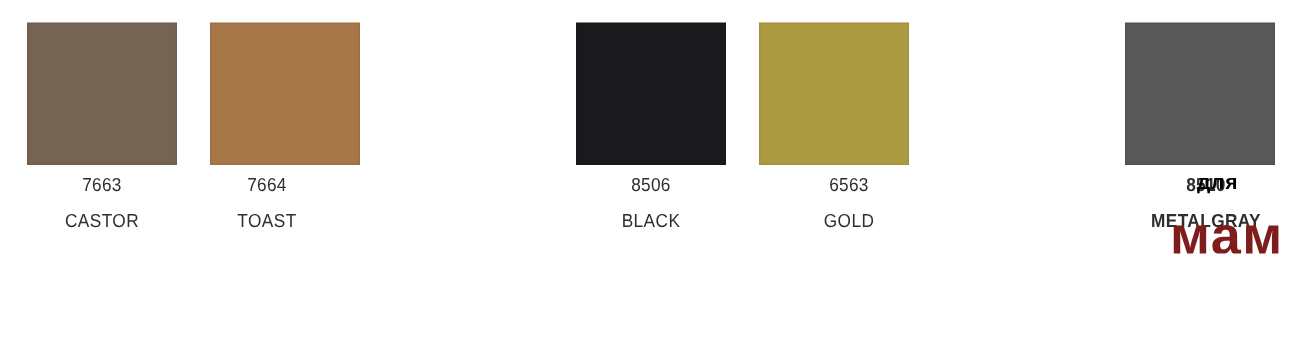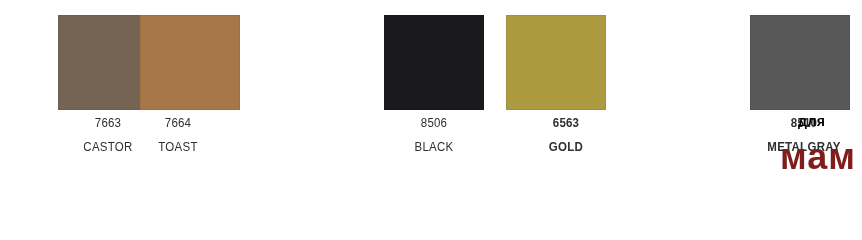--- a/index.html
+++ b/index.html
@@ -82,36 +82,36 @@
     font-weight: 700;
     color: #e2e2e2;
     letter-spacing: 1px;
     white-space: nowrap;
   }
 </style>
 </head>
 <body>
 
 <div id="palette-strip">
-    <div class="swatch-cell" style="left: 18px; top: 15px; width: 100px; margin-left: 40px;">
+    <div class="swatch-cell" style="left: 18px; top: 15px; width: 100px;">
       <div class="swatch-chip" title="CASTOR" style="width: 100px; height: 95px; background: rgb(117, 100, 84);"></div>
       <div class="swatch-code">7663</div>
       <div class="swatch-name">CASTOR</div>
     </div>
     <div class="swatch-cell" style="left: 140px; top: 15px; width: 76px;">
       <div class="swatch-chip" title="TOAST" style="width: 100px; height: 95px; background: rgb(167, 119, 73);"></div>
       <div class="swatch-code">7664</div>
       <div class="swatch-name">TOAST</div>
     </div>
     <div class="swatch-cell" style="left: 384px; top: 15px; width: 100px;">
       <div class="swatch-chip" title="BLACK" style="width: 100px; height: 95px; background: rgb(26, 26, 28);"></div>
       <div class="swatch-code">8506</div>
       <div class="swatch-name">BLACK</div>
     </div>
-    <div class="swatch-cell" style="left: 506px; top: 15px; width: 120px; font-weight: bold;">
+    <div class="swatch-cell" style="left: 506px; top: 15px; width: 120px;">
       <div class="swatch-chip" title="GOLD" style="width: 100px; height: 95px; background: rgb(172, 154, 65);"></div>
       <div class="swatch-code">6563</div>
       <div class="swatch-name">GOLD</div>
     </div>
     <div class="swatch-cell" style="left: 750px; top: 15px; width: 108px; font-weight: bold;">
       <div class="swatch-chip" title="METALGRAY" style="width: 100px; height: 95px; background: rgb(88, 88, 88);"></div>
       <div class="swatch-code">8510</div>
       <div class="swatch-name">METALGRAY</div>
     </div>
   </div>

